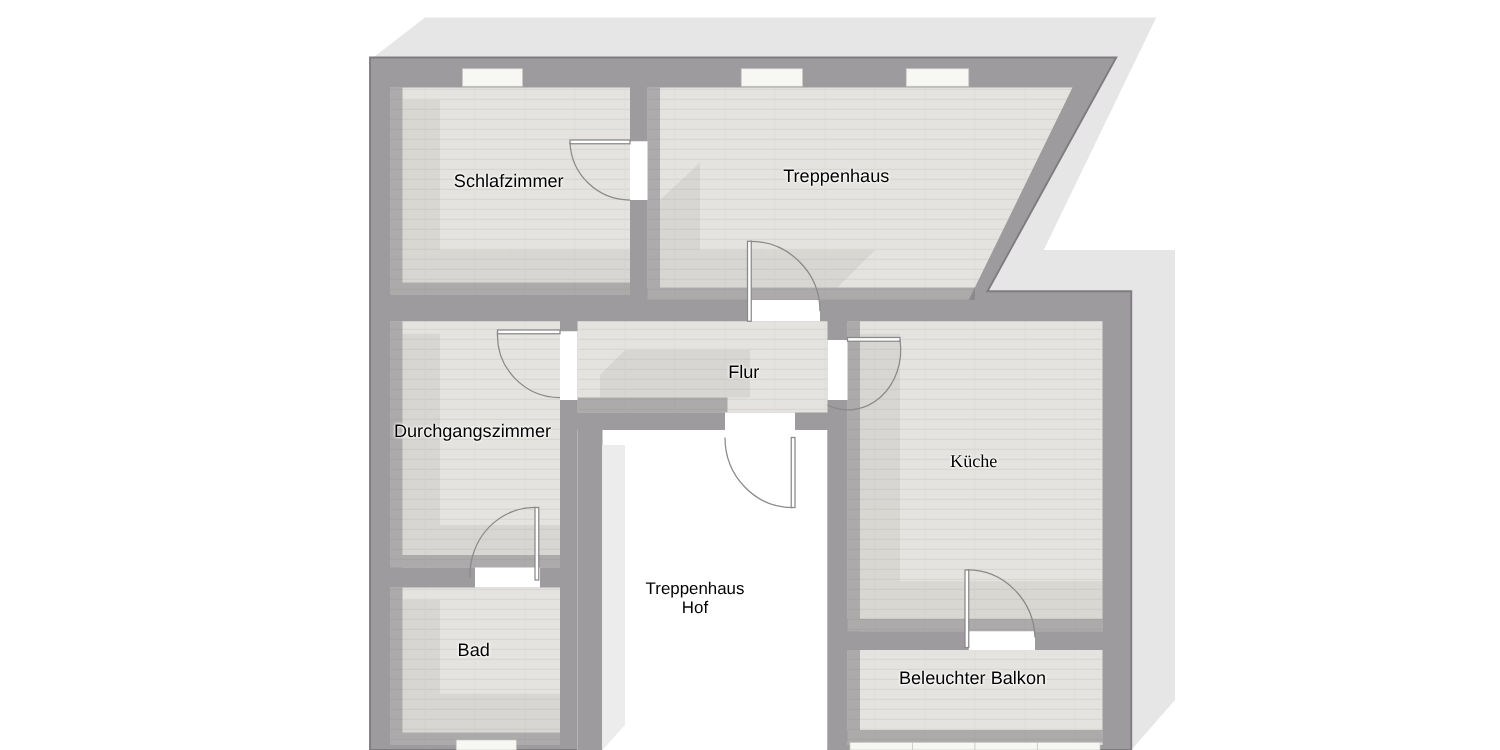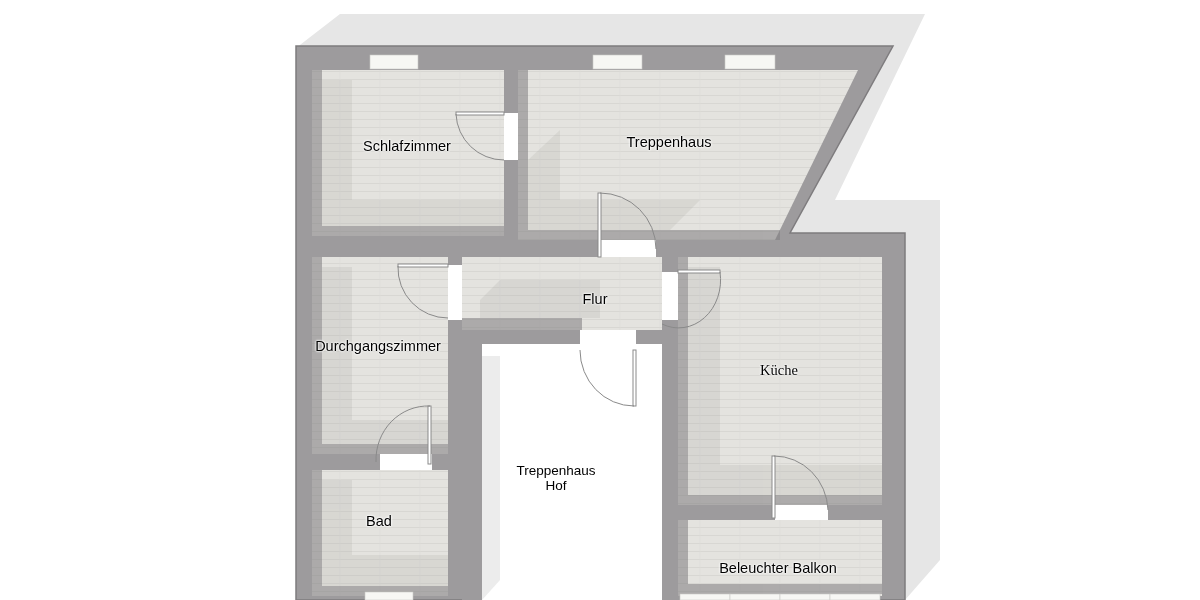--- a/index.html
+++ b/index.html
@@ -142,13 +142,13 @@
 <div class="room-label" style="left:407px; top:146px;">Schlafzimmer</div>
 <div class="room-label" style="left:669px; top:142px;">Treppenhaus</div>
 <div class="room-label" style="left:562px; top:299px;margin-left:33px;">Flur</div>
 <div class="room-label" style="left:378px; top:346px;">Durchgangszimmer</div>
 <div class="room-label" style="left:779px; top:370px;font-family:Liberation Serif, serif;">Küche</div>
 <div class="room-label" style="left:379px; top:521px;">Bad</div>
 <div class="room-label small" style="left:556px; top:478px;">
   <div>Treppenhaus</div>
   <div>Hof</div>
 </div>
-<div class="room-label" style="left:778px; top:568px;">Beleuchter Balkon</div>
+<div class="room-label" style="left:778px; top:544px;">Beleuchter Balkon</div>
 
 </body></html>

